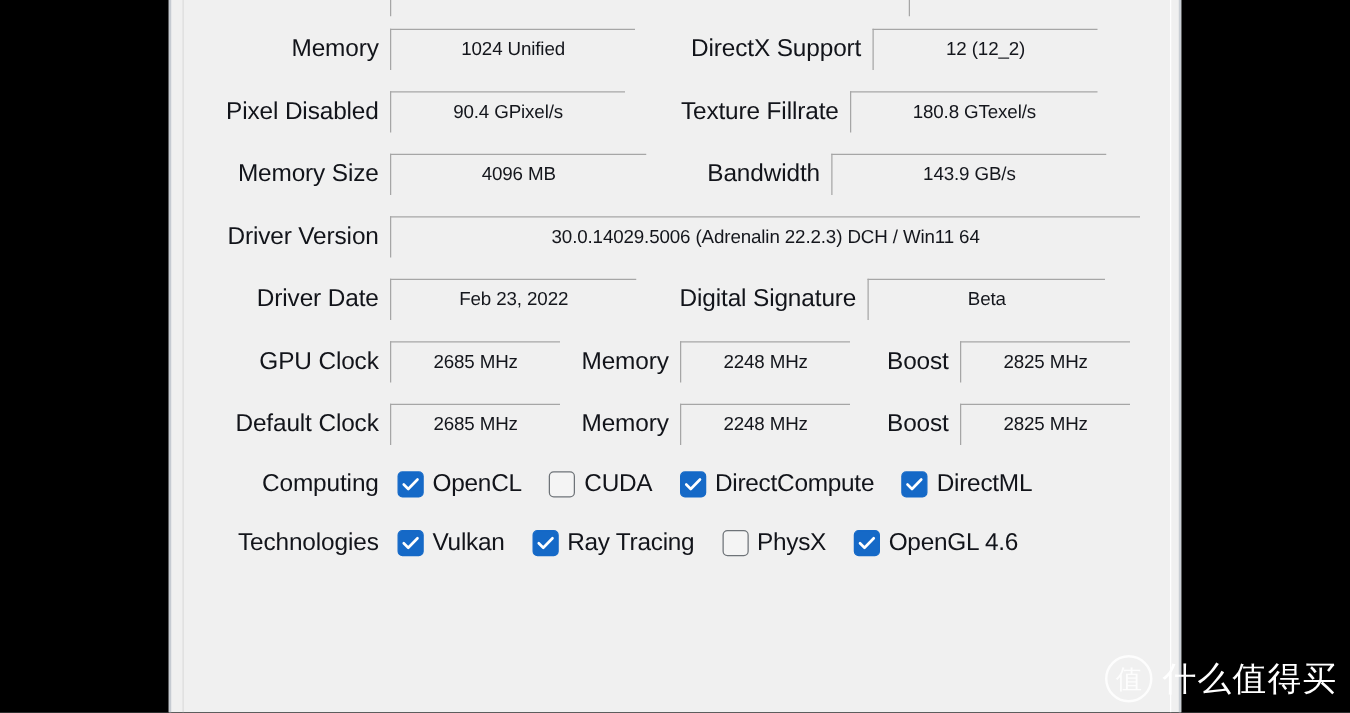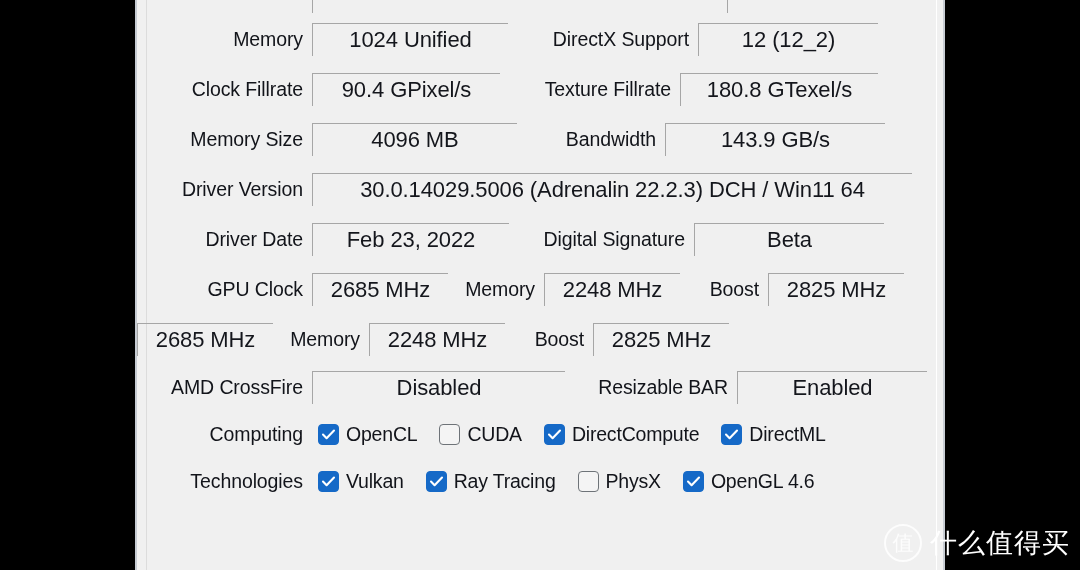--- a/index.html
+++ b/index.html
@@ -59,21 +59,21 @@
 
   
   .field {
     position: relative;
     height: 33px;
     border-top: 1.6px solid #a6a6a6;
     border-left: 1.6px solid #a6a6a6;
     display: flex;
     align-items: center;
     justify-content: center;
-    font-size: 22px;
+    font-size: 15px;
     color: #14161c;
     background: transparent;
     white-space: nowrap;
     letter-spacing: -0.1px;
   }
   .field::after {
     content: "";
     position: absolute;
     left: -1.6px; right: 0; bottom: -1px; top: auto;
     height: 1px;
@@ -151,21 +151,21 @@
       </div>
 
       <div class="row">
         <div class="label" style="width:175px;">Memory</div>
         <div class="field" style="width:196px;">1024 Unified</div>
         <div class="label" style="width:190px;">DirectX Support</div>
         <div class="field" style="width:180px;">12 (12_2)</div>
       </div>
 
       <div class="row">
-        <div class="label" style="width:175px;">Clock Fillrate</div>
+        <div class="label" style="width:175px;">Pixel Disabled</div>
         <div class="field" style="width:188px;">90.4 GPixel/s</div>
         <div class="label" style="width:180px;">Texture Fillrate</div>
         <div class="field" style="width:198px;">180.8 GTexel/s</div>
       </div>
 
 
       <div class="row">
         <div class="label" style="width:175px;">Memory Size</div>
         <div class="field" style="width:205px;">4096 MB</div>
         <div class="label" style="width:148px;">Bandwidth</div>
@@ -187,33 +187,28 @@
       <div class="row">
         <div class="label" style="width:175px;padding-left:27px;">GPU Clock</div>
         <div class="field" style="width:136px;">2685 MHz</div>
         <div class="label" style="width:96px;">Memory</div>
         <div class="field" style="width:136px;">2248 MHz</div>
         <div class="label" style="width:88px;">Boost</div>
         <div class="field" style="width:136px;">2825 MHz</div>
       </div>
 
       <div class="row">
+        <div class="label" style="width:175px;">Default Clock</div>
         <div class="field" style="width:136px;">2685 MHz</div>
         <div class="label" style="width:96px;">Memory</div>
         <div class="field" style="width:136px;">2248 MHz</div>
         <div class="label" style="width:88px;">Boost</div>
         <div class="field" style="width:136px;">2825 MHz</div>
       </div>
 
-      <div class="row tight">
-        <div class="label" style="width:175px;">AMD CrossFire</div>
-        <div class="field" style="width:253px;">Disabled</div>
-        <div class="label" style="width:172px;">Resizable BAR</div>
-        <div class="field" style="width:190px;">Enabled</div>
-      </div>
 
       <div class="row tight">
         <div class="label" style="width:175px;">Computing</div>
         <div class="chk-wrap" style="margin-left:6px;">
           <span class="chk on">
             <svg width="19" height="19" viewBox="0 0 19 19">
                 <path d="M4 9.6 L7.6 13.2 L15 5.6" fill="none" stroke="#ffffff" stroke-width="2.1" stroke-linecap="round" stroke-linejoin="round"></path>
               </svg>
           </span>
           <span class="chk-label">OpenCL</span>

